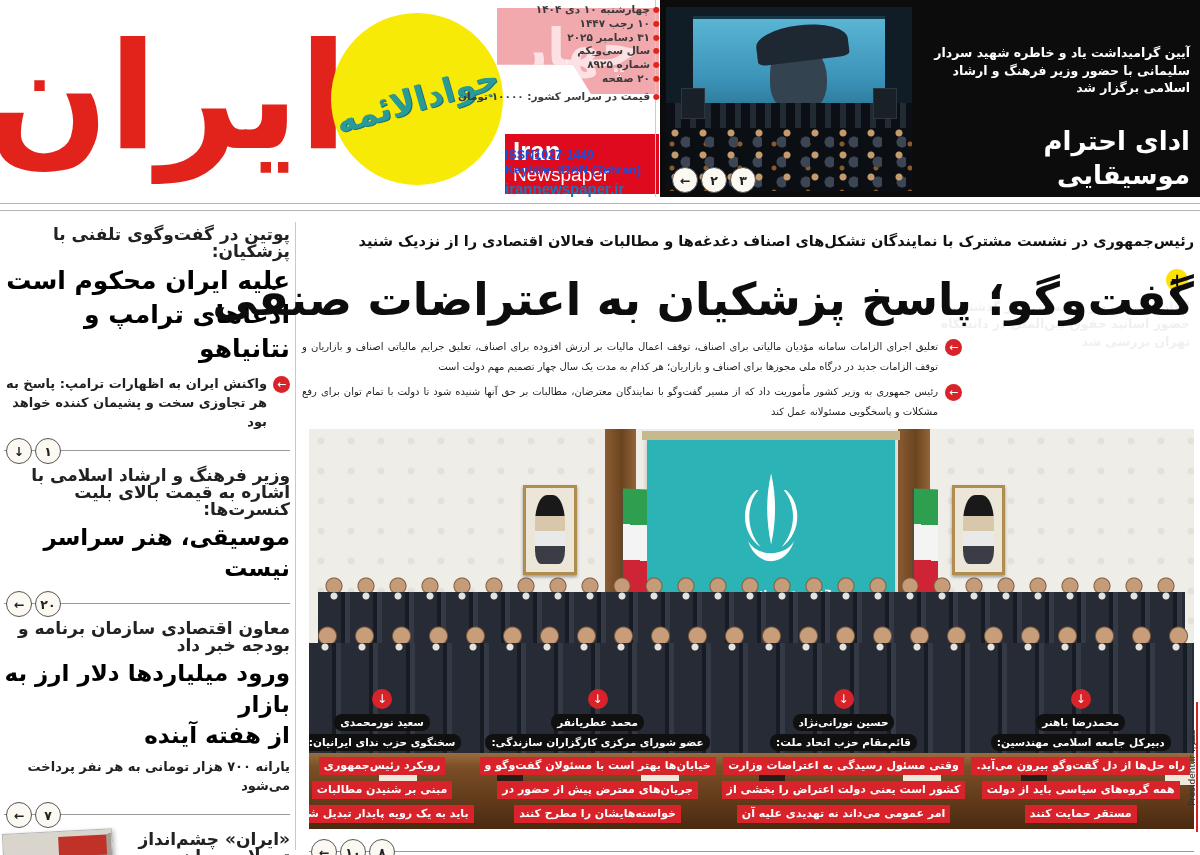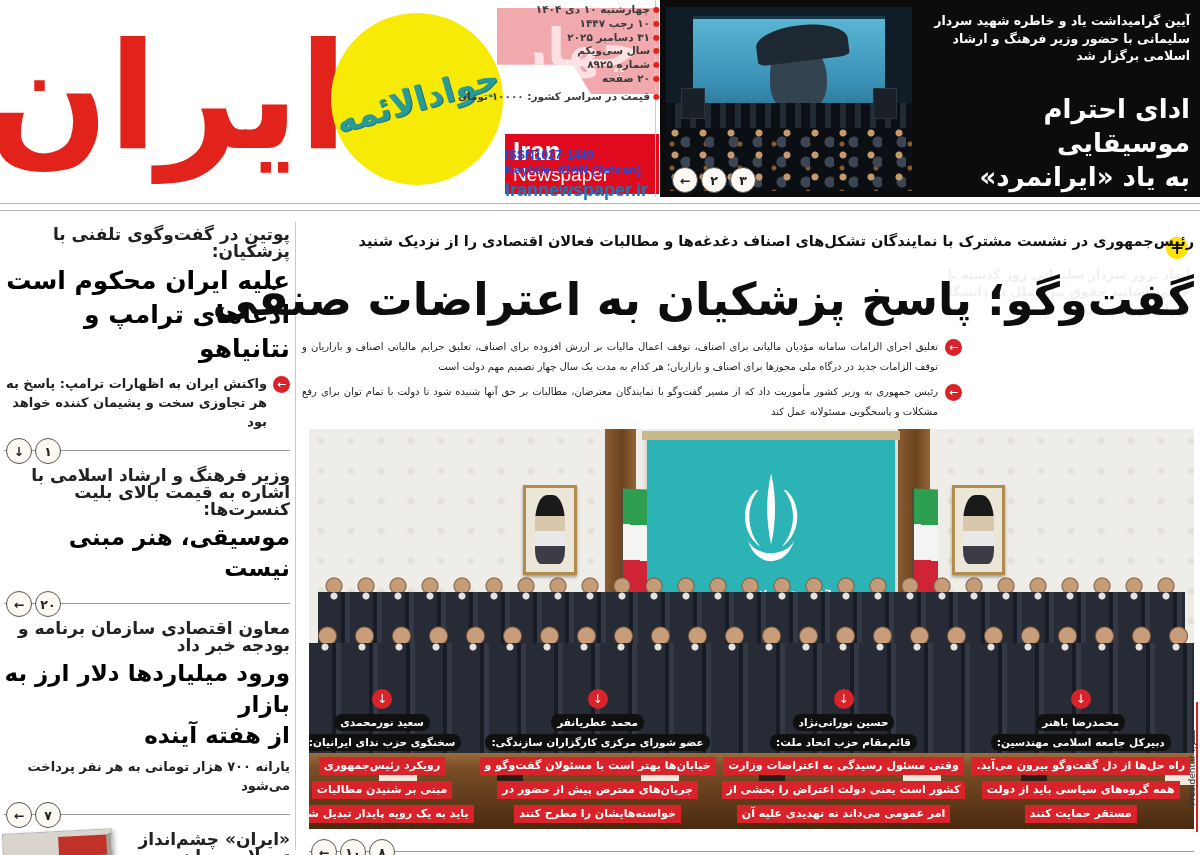--- a/index.html
+++ b/index.html
@@ -23,21 +23,21 @@
          color:#3a3a3a;line-height:12.8px;text-align:right;}
   .dates .row{white-space:nowrap;}
   .dates .row.price{margin-top:4px;}
   .dot{color:#e1251b;font-size:8px;vertical-align:1px;margin-left:3px;}
   .brand{position:absolute;left:505px;top:88px;width:138px;height:52px;background:#e00a1e;color:#fff;
          padding:4px 8px;text-align:left;margin-top:46px;}
   .brand .b1{font-size:26px;font-weight:bold;line-height:26px;}
   .brand .b2{font-size:19px;line-height:21px;}
   .issn{position:absolute;left:505px;top:148px;font-size:12.5px;line-height:15px;color:#1d4ed8;
         text-align:left;font-weight:bold;}
-  .site{position:absolute;left:505px;top:180px;font-size:18px;font-weight:bold;color:#1b75bb;
+  .site{position:absolute;left:505px;top:180px;font-size:15px;font-weight:bold;color:#1b75bb;
         text-align:left;}
   .mastline{position:absolute;left:655px;top:0;width:1px;height:197px;background:#ccc;}
 
   
   .tstory{position:absolute;left:660px;top:0;width:540px;height:197px;background:#0c0c0c;}
   .tsphoto{position:absolute;left:6px;top:7px;width:246px;height:184px;background:#101d26;overflow:hidden;}
   .screen{position:absolute;left:11%;top:5%;width:78%;height:54%;
           background:linear-gradient(180deg,#5ab5d4 0,#3b93b8 60%,#27708f 100%);
           border-top:3px solid #15384a;}
   .head-sil{position:absolute;left:40%;top:22%;width:30%;height:72%;background:#33434f;
@@ -48,21 +48,21 @@
          background:repeating-linear-gradient(90deg,#0c1016 0 9px,#222a33 9px 15px);}
   .orch{position:absolute;left:0;right:0;bottom:0;height:34%;background:#0b0e13;}
   .orch::before{content:"";position:absolute;inset:0;
      background-image:radial-gradient(circle at 9px 5px,#c59a6d 3px,transparent 4px),
                       radial-gradient(circle at 20px 14px,#3c4554 5px,transparent 6px),
                       radial-gradient(circle at 6px 16px,#8a5a2c 2px,transparent 3px);
      background-size:28px 22px,24px 20px,34px 24px;}
   .spk{position:absolute;width:9%;height:16%;top:44%;background:#1a2027;border:1px solid #2c363f;}
   .spk.l{left:6%;} .spk.r{right:6%;}
   .tstext{position:absolute;right:10px;top:12px;width:272px;text-align:right;color:#fff;}
-  .tskick{font-size:12.5px;font-weight:bold;line-height:17.5px;}
+  .tskick{font-size:12.5px;font-weight:bold;line-height:17.5px;margin-top:32px;}
   .tshead{margin-top:27px;font-size:26px;font-weight:bold;line-height:34px;}
   .tsplus{display:inline-flex;align-items:center;justify-content:center;width:22px;height:22px;
           border-radius:50%;background:#ffe10a;color:#0c0c0c;font-size:17px;font-weight:bold;
           margin:9px 2px 7px;}
   .tssub{font-size:12.5px;font-weight:bold;line-height:17.5px;color:#f0f0f0;}
   .pgrow{display:flex;direction:ltr;gap:3px;}
   .pg{width:24px;height:24px;border-radius:50%;border:1.5px solid #555;background:#fbf9f2;
       display:flex;align-items:center;justify-content:center;font-size:12.5px;font-weight:bold;color:#222;}
   .ts-pages{position:absolute;left:12px;bottom:4px;}
 
@@ -242,21 +242,21 @@
         <div class="line"></div>
         <div class="pgrow">
           <span class="pg">↓</span>
           <span class="pg">۱</span>
         </div>
       </div>
     </div>
 
     <div>
       <div class="kick">وزیر فرهنگ و ارشاد اسلامی با اشاره به قیمت بالای بلیت کنسرت‌ها:</div>
-      <div class="h-md">موسیقی، هنر مبنی نیست</div>
+      <div class="h-md">موسیقی، هنر سراسر نیست</div>
       <div class="marker">
         <div class="line"></div>
         <div class="pgrow">
           <span class="pg">←</span>
           <span class="pg">۲۰</span>
         </div>
       </div>
     </div>
 
     <div>

